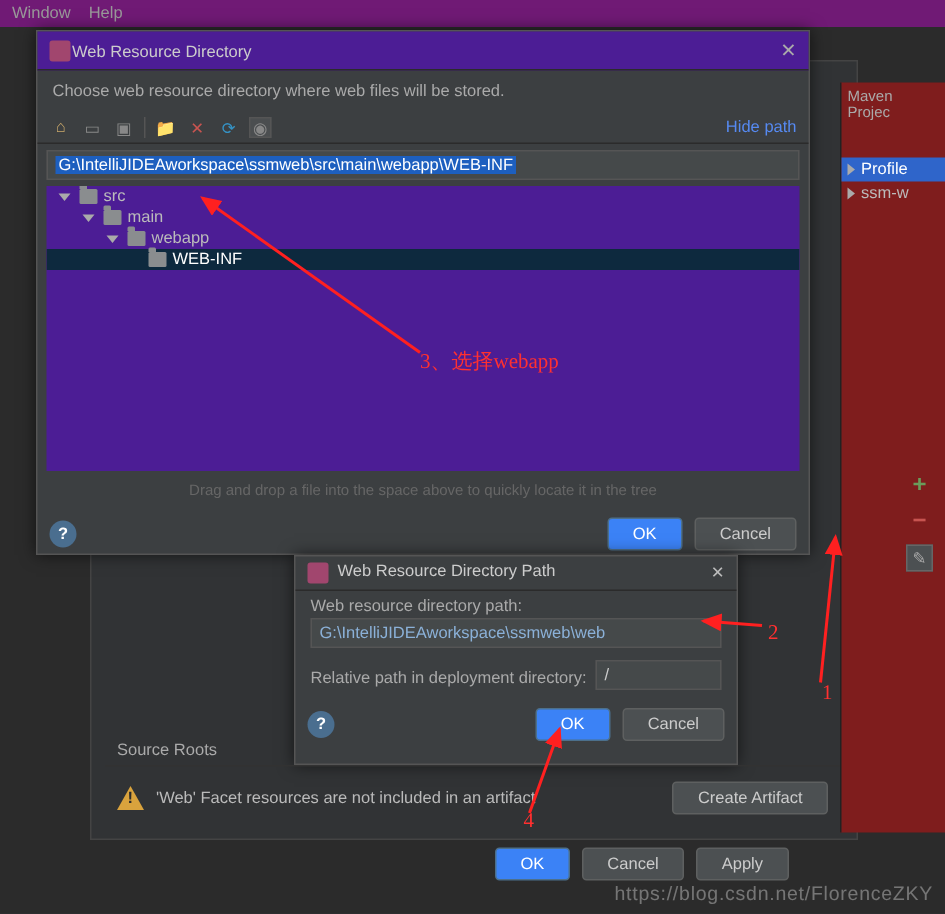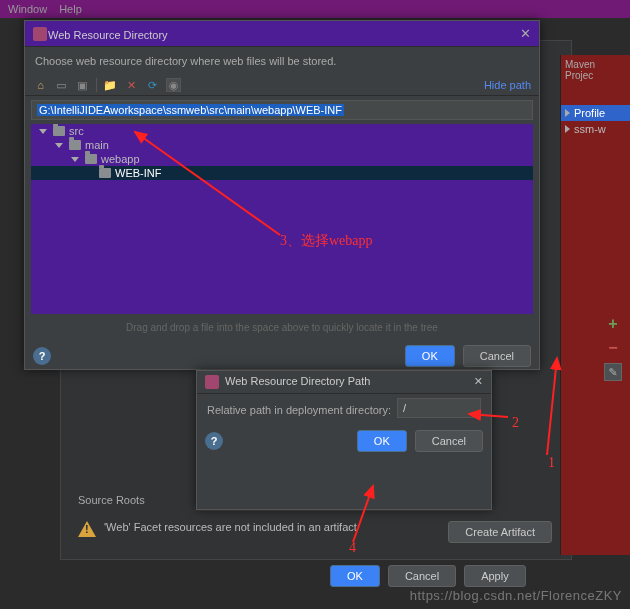--- a/index.html
+++ b/index.html
@@ -40,21 +40,21 @@
 .dlg2{left:196px;top:370px;width:296px;height:140px}
 .dlg2 .titlebar{padding:4px 8px;display:flex;align-items:flex-start;gap:6px;border-bottom:1px solid #2b2b2b}
 .dlg2 .titlebar .ttl{color:#ccc;flex:1;font-size:11px}
 .dlg2 .field{padding:4px 10px}
 .dlg2 .field label{color:#aaa;font-size:11px;display:block;margin-bottom:2px}
 .dlg2 .field .inp{background:#45494a;border:1px solid #555;padding:3px 5px;color:#8bb1d8;width:100%;font-size:11px}
 .dlg2 .field .row{display:flex;gap:6px;align-items:flex-end}
 .dlg2 .field .row .inp{flex:1;color:#ccc}
 .lower{position:absolute;left:70px;top:490px;width:490px}
 .lower .roots{color:#aaa;font-size:11px;padding:4px 8px;border-bottom:1px solid #323232}
-.warnrow{display:flex;gap:8px;padding:10px 8px}
+.warnrow{display:flex;align-items:center;gap:8px;padding:10px 8px}
 .warnicon{width:0;height:0;border-left:9px solid transparent;border-right:9px solid transparent;border-bottom:16px solid #d9a33d;position:relative}
 .warnicon:after{content:"!";position:absolute;left:-2px;top:2px;color:#2b2b2b;font-weight:bold;font-size:11px}
 .bottombtns{position:absolute;left:330px;top:565px;display:flex;gap:8px}
 .sidebtns{position:absolute;right:8px;top:315px;display:flex;flex-direction:column;gap:6px;align-items:center}
 .sideplus{color:#6a9c5b;font-size:16px;font-weight:bold}
 .sideminus{color:#c75450;font-size:16px;font-weight:bold}
 .sideedit{width:18px;height:18px;background:#4c5052;border:1px solid #666;display:flex;align-items:center;justify-content:center;color:#aaa}
 .annot{position:absolute;color:#ff3030;font-size:14px;font-family:SimSun,serif}
 .watermark{position:absolute;right:8px;bottom:6px;color:rgba(255,255,255,.35);font-size:13px;letter-spacing:.5px}
 .bgwin{position:absolute;left:60px;top:40px;width:512px;height:520px;background:#313335;border:1px solid #444}
@@ -139,20 +139,24 @@
   </div>
 </div>
 
 <div class="dlg dlg2">
   <div class="titlebar">
     <span class="appicon"></span>
     <span class="ttl">Web Resource Directory Path</span>
     <span class="close">✕</span>
   </div>
   <div class="field">
+    <label>Web resource directory path:</label>
+    <div class="inp">G:\IntelliJIDEAworkspace\ssmweb\web</div>
+  </div>
+  <div class="field">
     <div class="row">
       <label style="flex:0 0 auto">Relative path in deployment directory:</label>
       <div class="inp">/</div>
     </div>
   </div>
   <div class="btnrow">
     <div class="helpicon" style="margin-right:auto">?</div>
     <button class="btn primary">OK</button>
     <button class="btn">Cancel</button>
   </div>

